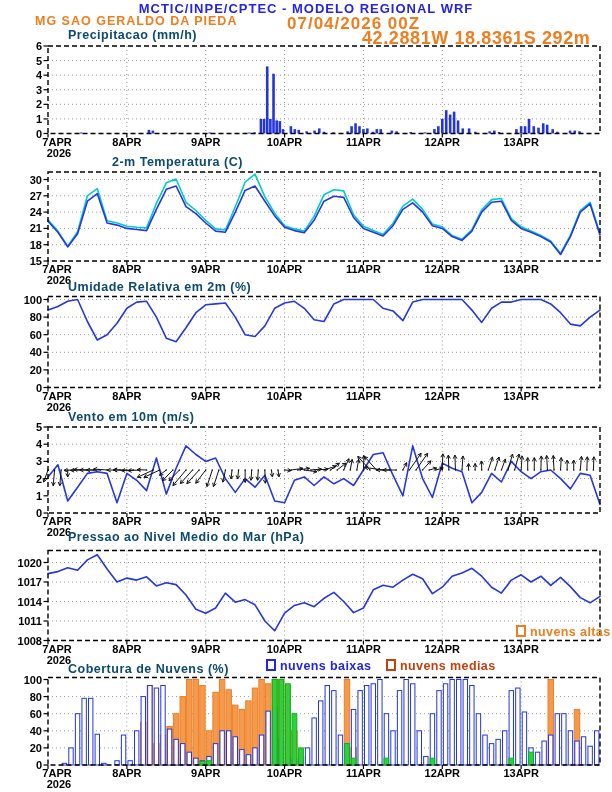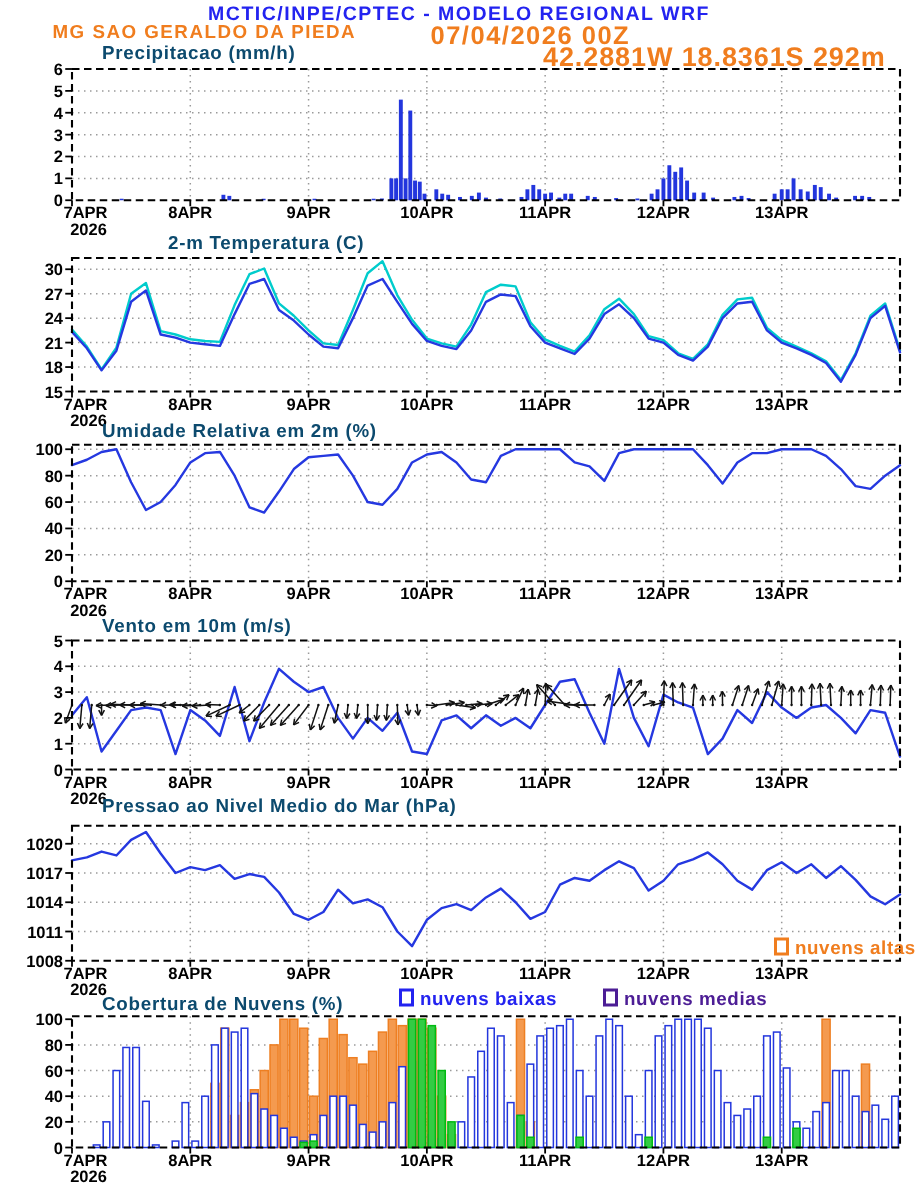--- a/index.html
+++ b/index.html
@@ -15,21 +15,21 @@
   .pt2{top:155px;left:68px;margin-left:44px;}
   .pt2b{top:155px;left:352px;color:#00cccc;}
   .pt3{top:280px;left:68px;}
   .pt4{top:410px;left:68px;}
   .pt5{top:530px;left:68px;}
   .pt6{top:624px;left:68px;margin-top:38px;}
   .leg{font-size:12.5px;letter-spacing:0.4px;margin-left:16px;}
   .leg .sq{display:inline-block;width:6px;height:8px;border:2px solid currentColor;
            margin-right:4px;vertical-align:-1px;background:#fff;}
   .lg1{top:659px;left:250px;color:#2323f0;}
-  .lg2{top:659px;left:386px;color:#4c1d95;}
+  .lg2{top:659px;left:370px;color:#c2410c;}
   .lg3{top:625px;left:500px;color:#f07d1e;}
   svg{position:absolute;top:0;left:0;z-index:1;}
 </style>
 </head>
 <body>
 
 <div class="page">
   <div class="abs t1">MCTIC/INPE/CPTEC - MODELO REGIONAL WRF</div>
   <div class="abs t2">MG SAO GERALDO DA PIEDA</div>
   <div class="abs t3">07/04/2026 00Z</div>

